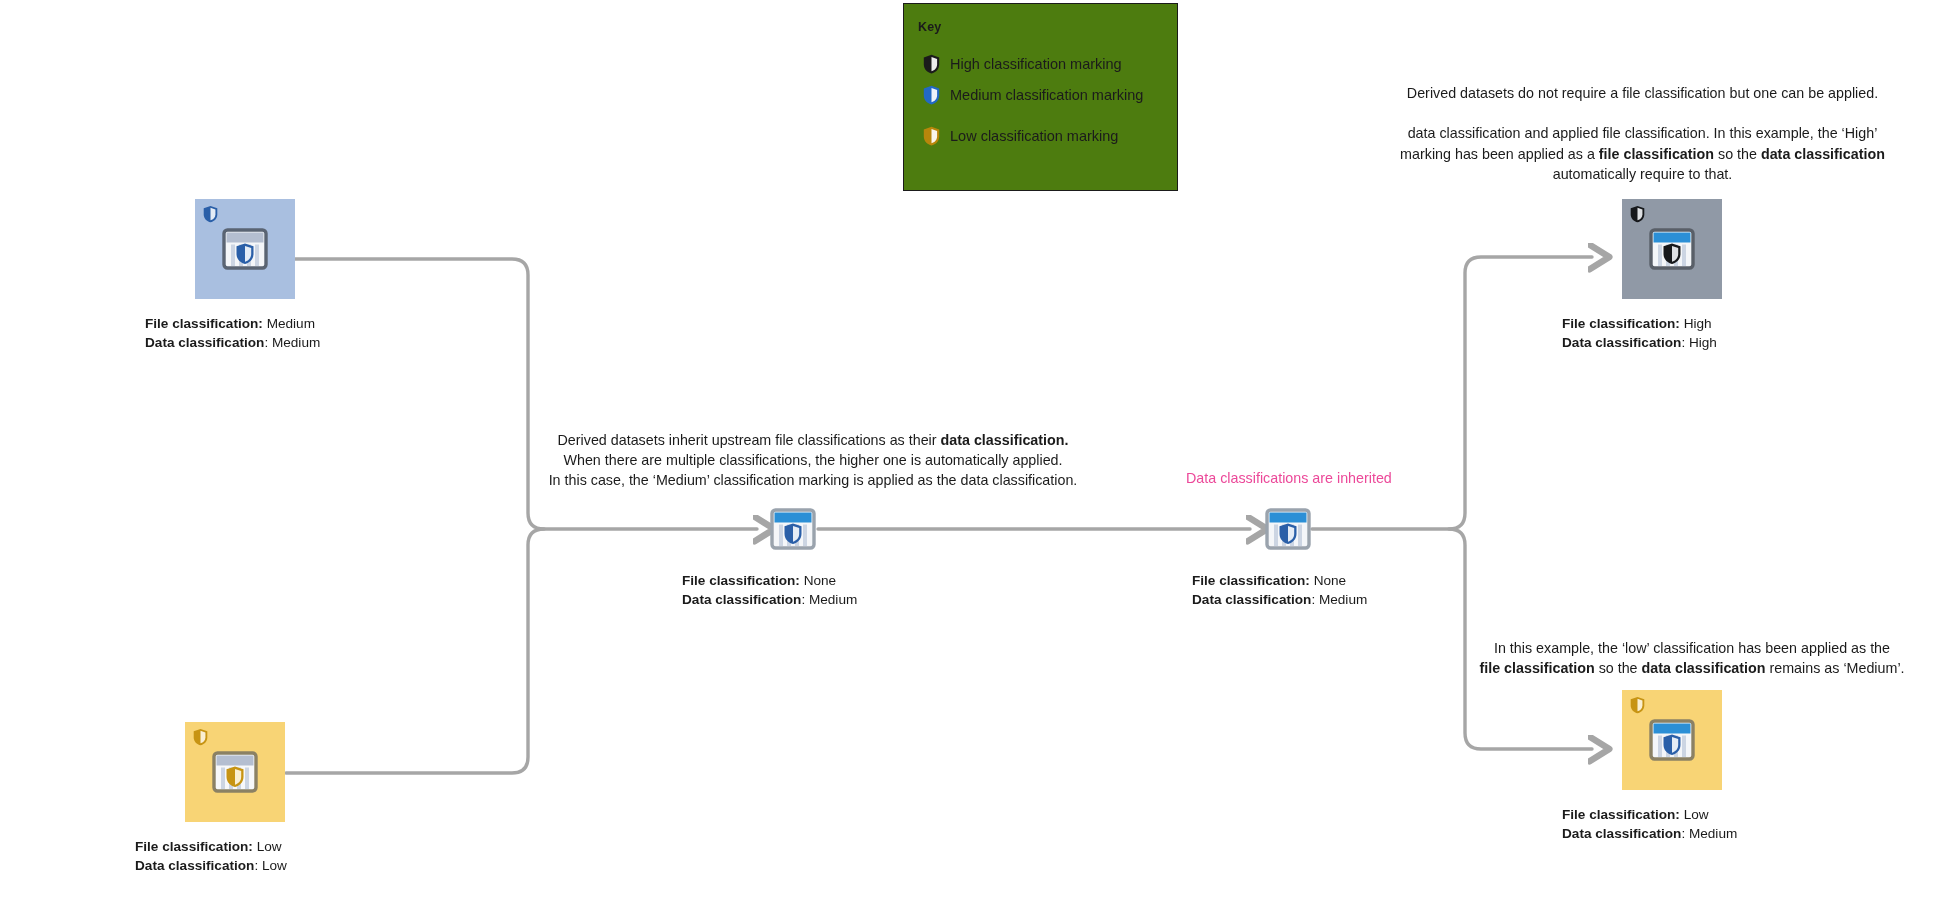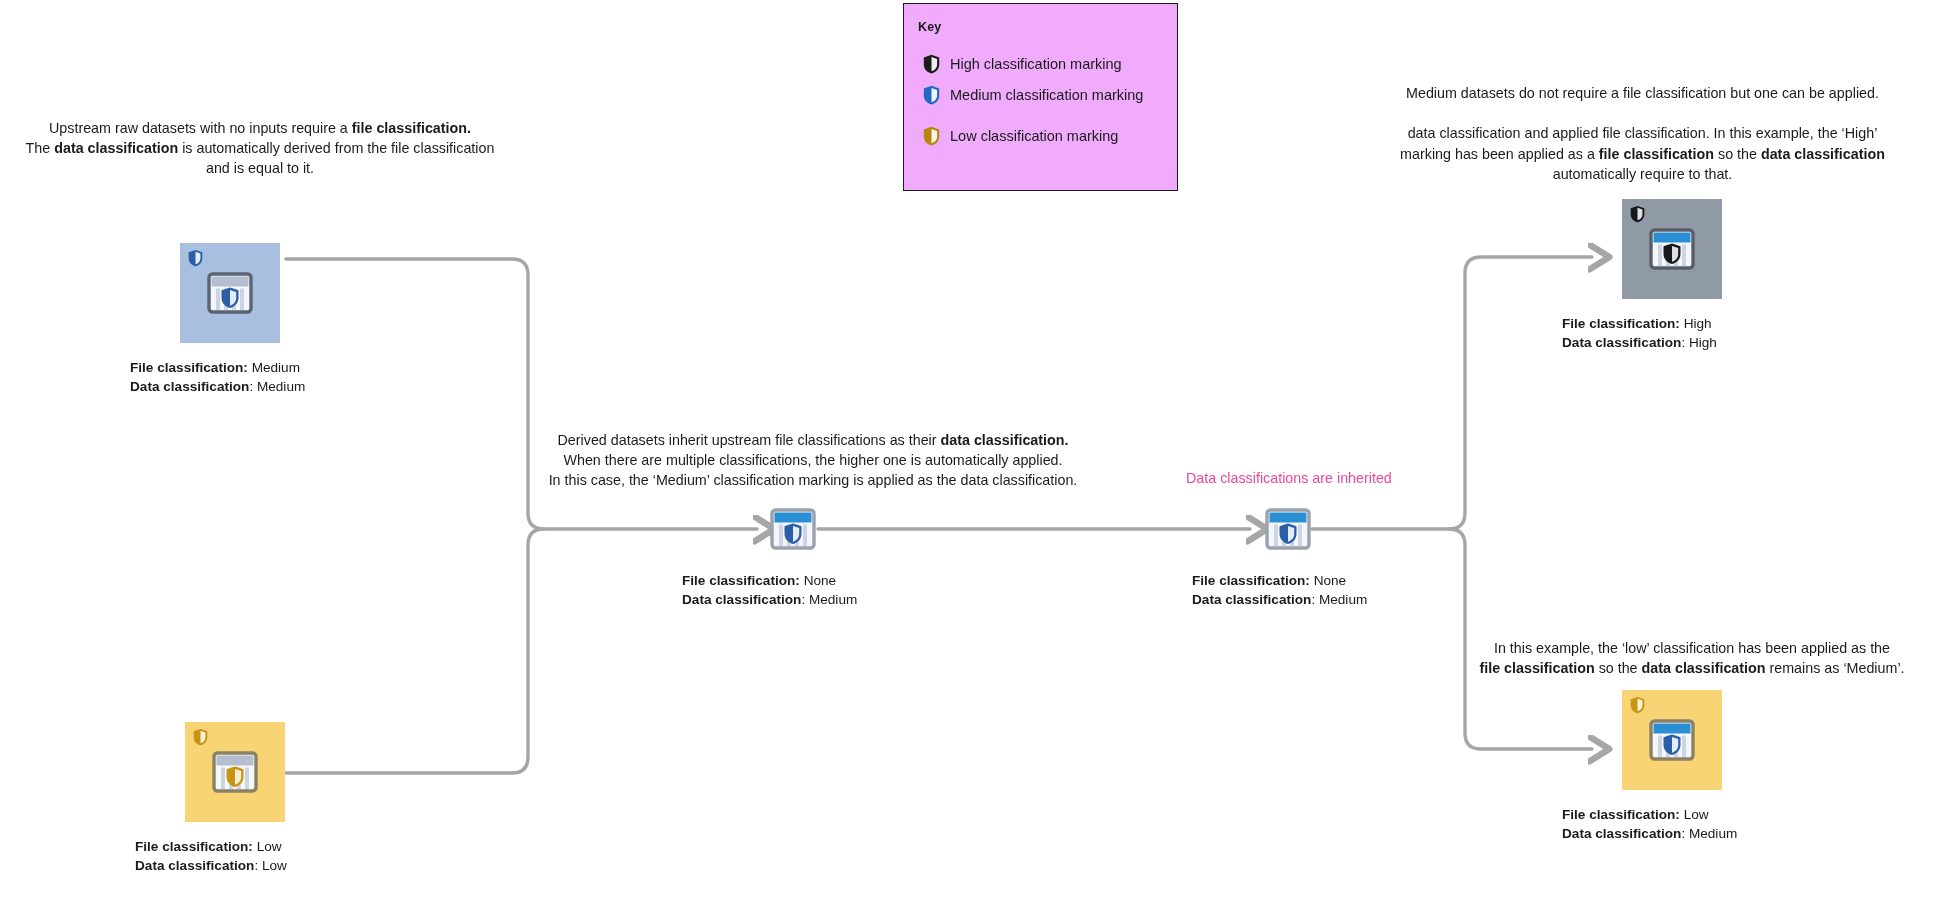--- a/index.html
+++ b/index.html
@@ -28,21 +28,21 @@
   }
 
   
   .key-box {
     position: absolute;
     left: 903px;
     top: 3px;
     width: 275px;
     height: 188px;
     border: 1.5px solid #1b1b1b;
-    background: #f0abfc;
+    background: #4d7c0f;
     box-sizing: border-box;
   }
   .key-title {
     position: absolute;
     left: 14px;
     top: 16px;
     font-size: 12.5px;
     font-weight: bold;
     color: #1b1b1b;
     letter-spacing: .1px;
@@ -163,48 +163,43 @@
       <span class="kicon">
         <svg width="17" height="20" viewBox="0 0 17 20" xmlns="http://www.w3.org/2000/svg">
           <path d="M8.5 0.8 L16.2 3.4 L16.2 10.2 C16.2 15.4 12.6 18.3 8.5 19.4 C4.4 18.3 0.8 15.4 0.8 10.2 L0.8 3.4 Z" fill="#b8860b"></path>
           <path d="M8.5 3.0 L14.1 4.9 L14.1 10.2 C14.1 14.0 11.6 16.3 8.5 17.2 Z" fill="#ffffff" opacity="0.92"></path>
         </svg>
       </span>
       <span class="klabel">Low classification marking</span>
     </div>
   </div>
 
-  <div class="prose" style="left:10px; top:118px; width:500px;">
-    <span>Upstream raw datasets with no inputs require a </span><b>file classification.</b><br>
-    <span>The </span><b>data classification</b><span> is automatically derived from the file classification</span><br>
-    <span>and is equal to it.</span>
-  </div>
 
   <div class="prose" style="left:1370px; top:83px; width:545px;">
-    <span>Medium datasets do not require a file classification but one can be applied.</span><br>
+    <span>Derived datasets do not require a file classification but one can be applied.</span><br>
     <br>
     <span>data classification and applied file classification. In this example, the ‘High’</span><br>
     <span>marking has been applied as a </span><b>file classification</b><span> so the </span><b>data classification</b><br>
     <span>automatically require to that.</span>
   </div>
 
   <div class="prose" style="left:533px; top:430px; width:560px;">
     <span>Derived datasets inherit upstream file classifications as their </span><b>data classification.</b><br>
     <span>When there are multiple classifications, the higher one is automatically applied.</span><br>
     <span>In this case, the ‘Medium’ classification marking is applied as the data classification.</span>
   </div>
 
   <div class="prose" style="left:1462px; top:638px; width:460px;">
     <span>In this example, the ‘low’ classification has been applied as the</span><br>
     <b>file classification</b><span> so the  </span><b>data classification</b><span> remains as ‘Medium’.</span>
   </div>
 
   <div class="midlabel" style="left:1186px; top:470px;">Data classifications are  inherited</div>
 
-  <div class="node" style="left:180px; top:199px;margin-top:44px;">
+  <div class="node" style="left:195px; top:199px;">
     <div class="tile" style="background:#a9bfe0;">
       <span class="corner-shield">
         <svg width="15" height="18" viewBox="0 0 17 20" xmlns="http://www.w3.org/2000/svg">
           <path d="M8.5 0.8 L16.2 3.4 L16.2 10.2 C16.2 15.4 12.6 18.3 8.5 19.4 C4.4 18.3 0.8 15.4 0.8 10.2 L0.8 3.4 Z" fill="#2a5fa8"></path>
           <path d="M8.5 3.0 L14.1 4.9 L14.1 10.2 C14.1 14.0 11.6 16.3 8.5 17.2 Z" fill="#eef3fa" opacity="0.95"></path>
         </svg>
       </span>
       <span class="dsicon" style="left:27px; top:29px;">
         <svg width="46" height="42" viewBox="0 0 46 42" xmlns="http://www.w3.org/2000/svg">
           <rect x="2" y="2" width="42" height="38" rx="3.5" fill="#f4f6f9" stroke="#5a6473" stroke-width="3.4"></rect>

